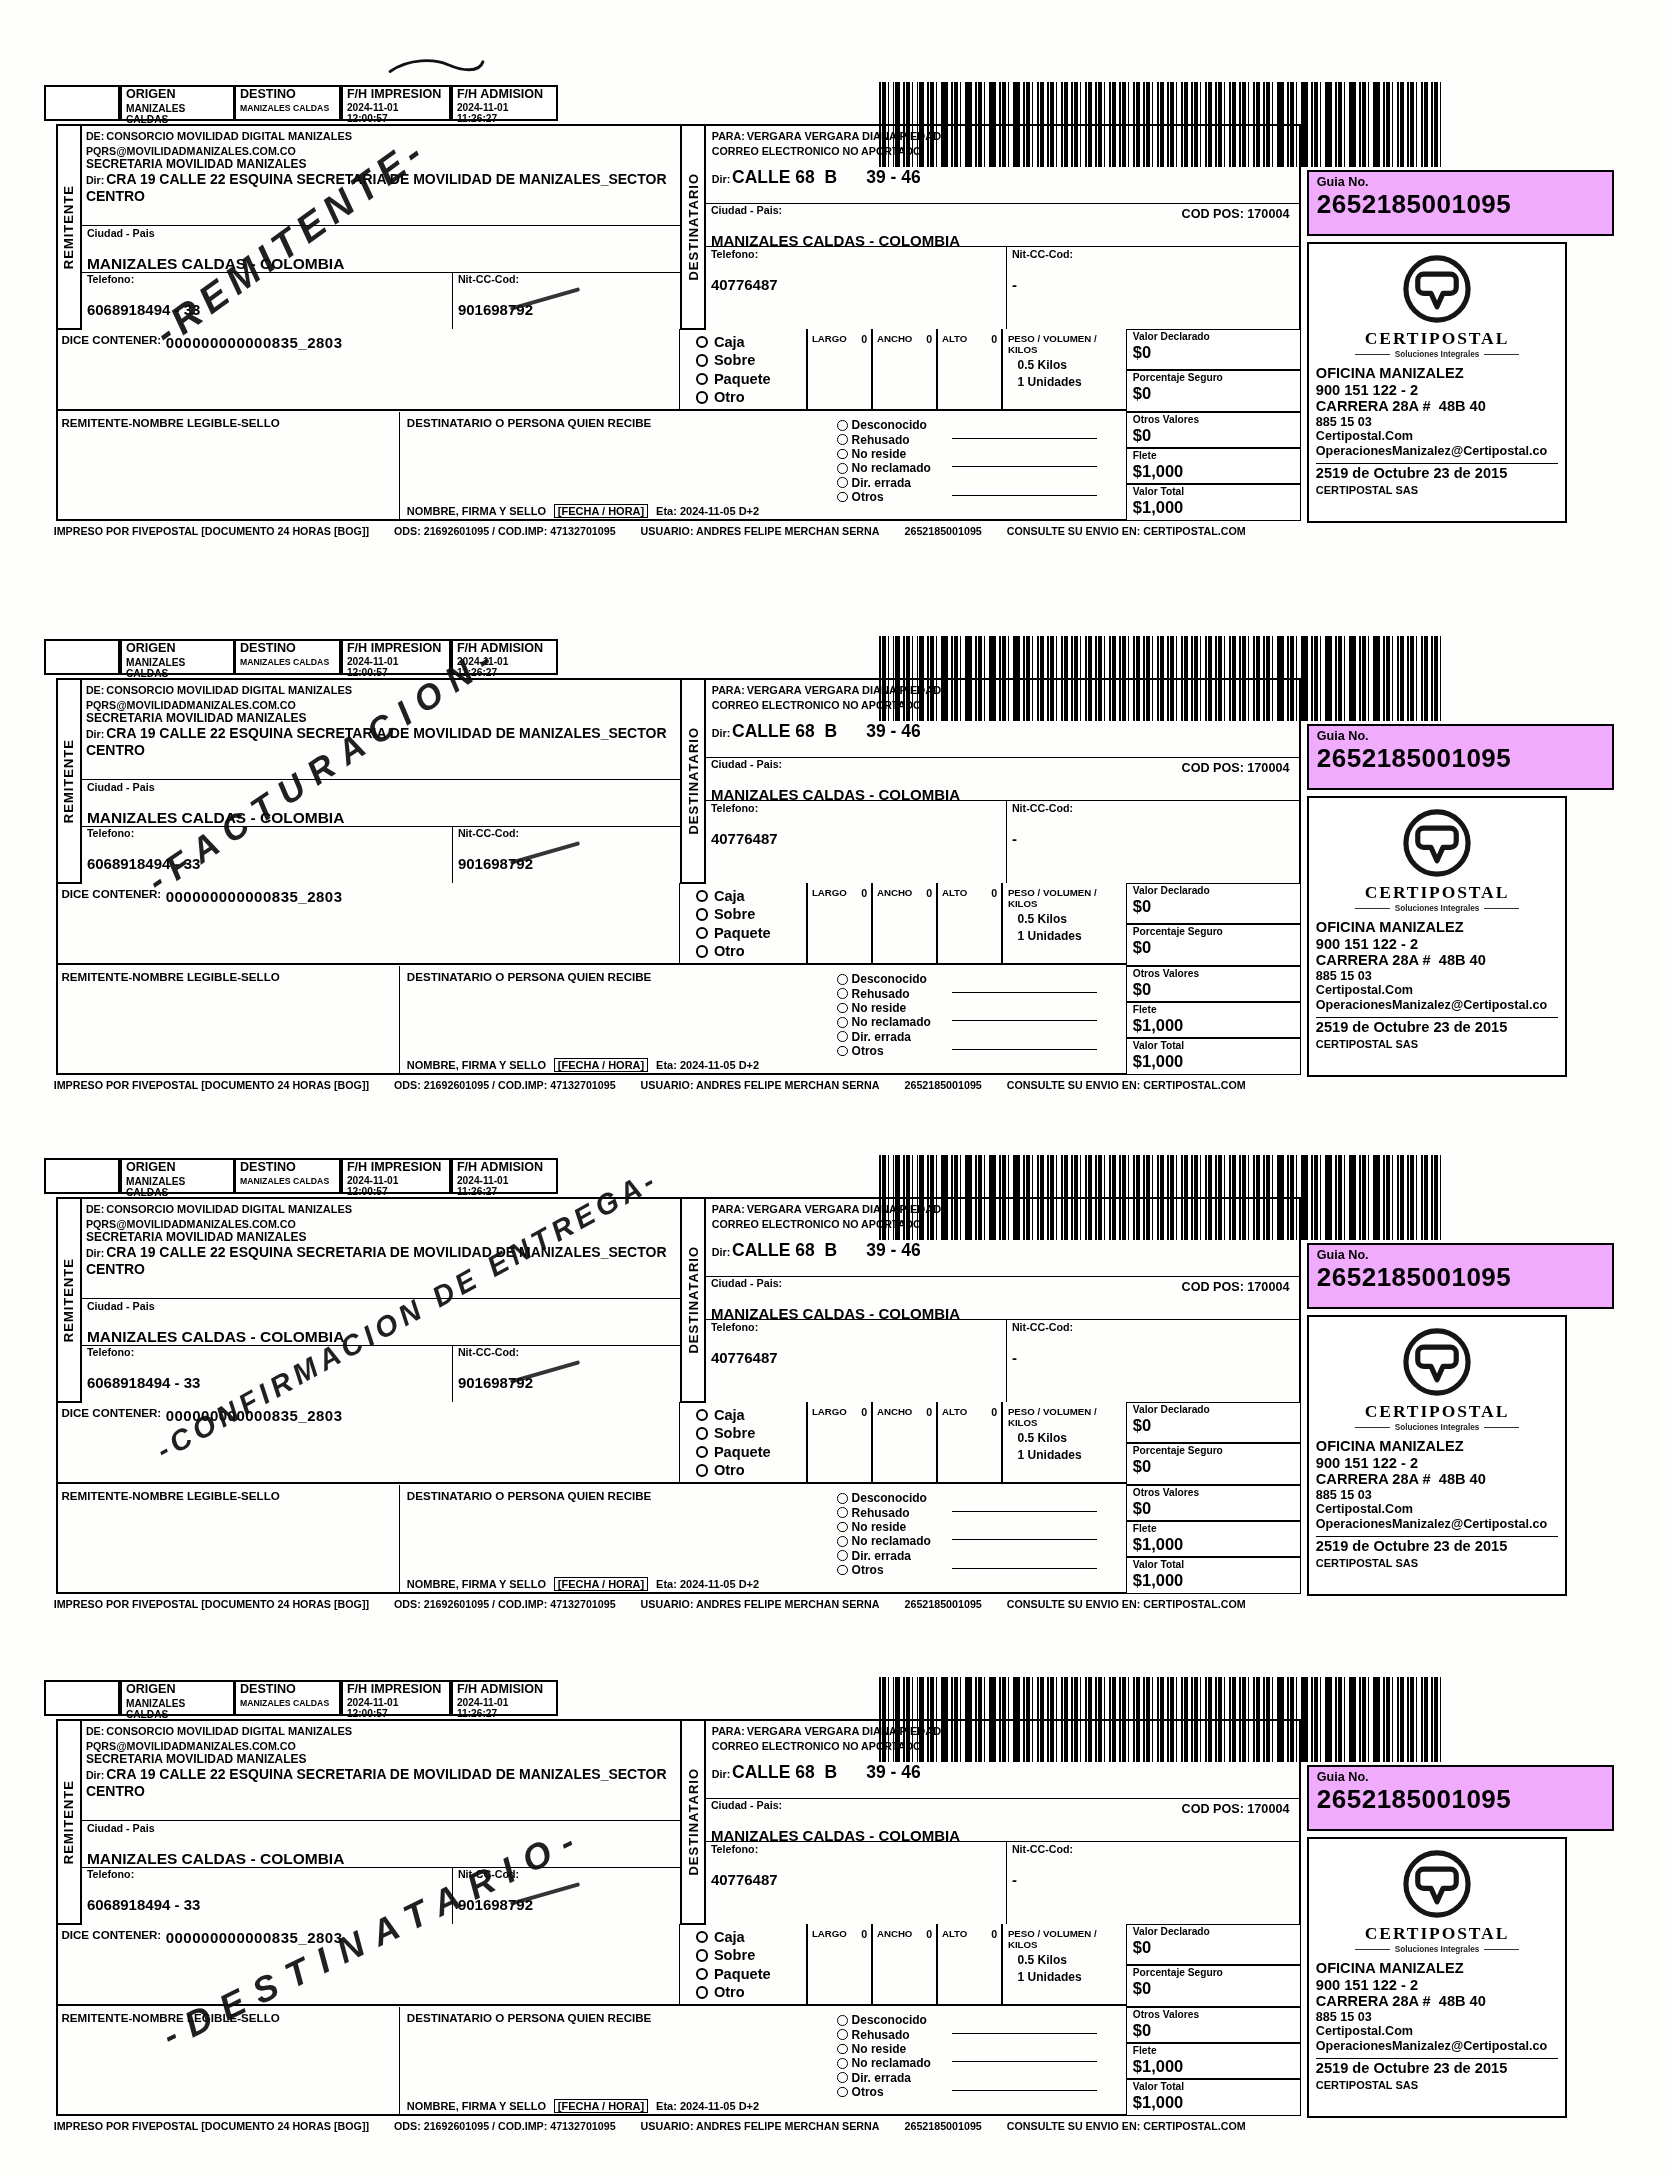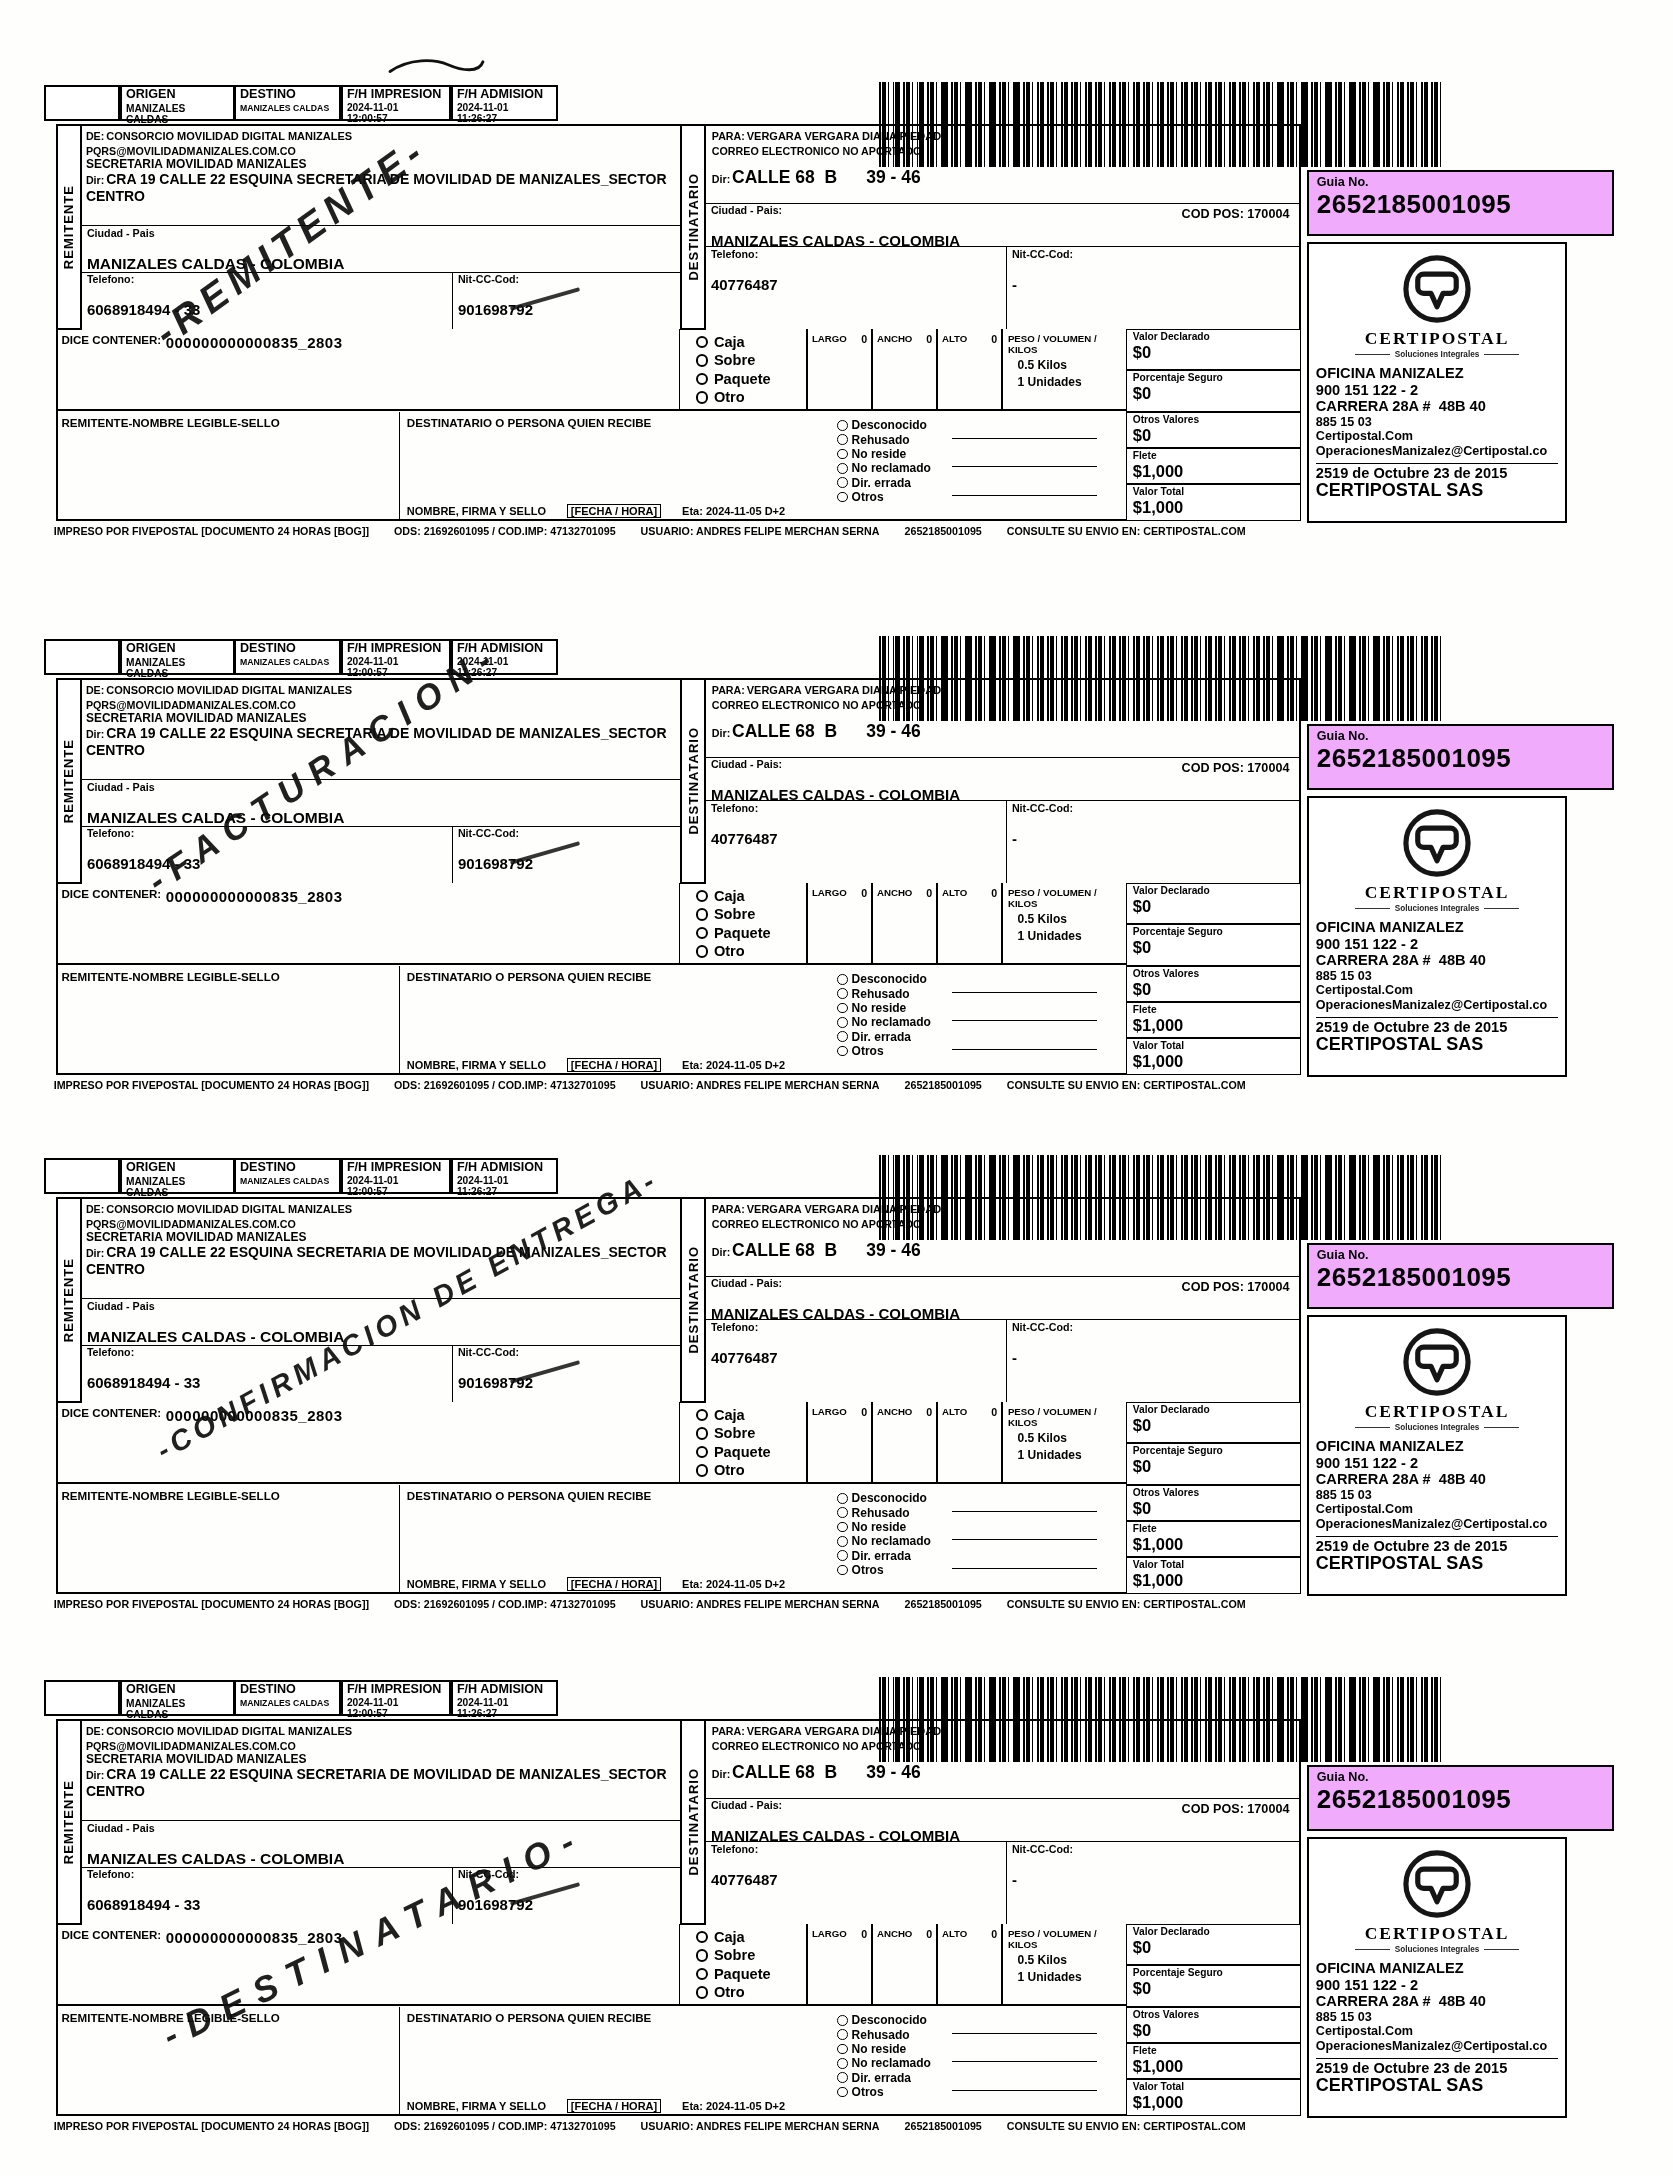--- a/index.html
+++ b/index.html
@@ -66,40 +66,40 @@
   .m-porcentaje{top:288px;height:42px}
   .m-otros{top:330px;height:36px}
   .m-flete{top:366px;height:36px}
   .m-total{top:402px;height:37px}
   .mlabel{font-size:10.2px;font-weight:bold;line-height:10.7px}
   .mval{font-size:16.5px;font-weight:bold;line-height:18.4px}
   
   .sello-box{position:absolute;left:11.6px;top:330px;width:344px;height:109px;border-right:1.9px solid #000;box-sizing:border-box;padding:3.9px 5.8px}
   .box-label{font-size:11.6px;font-weight:bold}
   .recibe-box{position:absolute;left:355px;top:330px;width:707px;height:109px;box-sizing:border-box;padding:3.9px 7.8px}
-  .firma-line{position:absolute;left:7.8px;bottom:2.9px;display:flex;gap:21px;align-items:center;font-size:11px;font-weight:bold;white-space:nowrap}
+  .firma-line{position:absolute;left:7.8px;bottom:2.9px;display:flex;gap:8px;align-items:center;font-size:11px;font-weight:bold;white-space:nowrap}
   .fecha-box{border:1.9px solid #000;padding:0 2.9px}
   .status-list{position:absolute;left:793px;top:336px;width:266px}
   .status-row{display:flex;align-items:center;height:14.4px;font-size:12px;font-weight:bold}
   .st-label{margin-left:3.9px;width:97px}
   .st-line{flex:1;border-bottom:1.9px solid #000;margin:0 5.8px 2.9px 3.9px;max-width:146px}
   
   .guia-box{position:absolute;left:1263px;top:88px;width:307px;height:66px;border:2.9px solid #000;box-sizing:border-box;padding:2.9px 7.8px;background:#f0abfc}
   .guia-label{font-size:12.6px;font-weight:bold}
   .guia-num{font-size:26px;font-weight:bold;letter-spacing:0.5px}
   .office-box{position:absolute;left:1263px;top:160px;width:260px;height:281px;border:2.9px solid #000;box-sizing:border-box;padding:5.8px 6.8px 1.9px;text-align:center;background:#fff}
   .logo{width:74px;height:74px;display:block;margin:1.9px auto 0}
   .brand{font-size:17.5px;font-weight:bold;letter-spacing:1.9px;margin-top:1.9px;font-family:"Liberation Serif",serif}
   .tagline{font-size:8.2px;font-weight:bold;color:#222;display:flex;align-items:center;justify-content:center;gap:4.9px;margin-top:1px}
   .dash{width:35px;border-top:1.9px solid #333;height:0}
   .office-lines{text-align:left;margin-top:6.8px}
   .ol1{font-size:14.6px;font-weight:bold;line-height:16.5px}
   .ol2{font-size:12.6px;font-weight:bold;line-height:14.6px}
   .ol3{font-size:14.6px;font-weight:bold;line-height:16.5px;border-top:1.9px solid #000;margin-top:3.9px;padding-top:1.9px}
-  .ol4{font-size:18px;font-weight:bold;line-height:17.5px}
+  .ol4{font-size:11px;font-weight:bold;line-height:17.5px}
   
   .footer{position:absolute;left:9.7px;top:443px;width:1562px;display:flex;gap:25px;font-size:10.7px;font-weight:bold;white-space:nowrap}
   
   .stamp{position:absolute;font-weight:bold;font-style:italic;white-space:nowrap;transform-origin:left center;color:#0e0e0e;z-index:5;opacity:.92}
   .copy-0 .stamp{left:115px;top:233px;font-size:39px;letter-spacing:6.8px;transform:rotate(-36deg)}
   .copy-1 .stamp{left:107px;top:228px;font-size:35px;letter-spacing:10.7px;transform:rotate(-34deg)}
   .copy-2 .stamp{left:115px;top:281px;font-size:29px;letter-spacing:4.9px;transform:rotate(-29deg)}
   .copy-3 .stamp{left:121px;top:340px;font-size:36px;letter-spacing:12.6px;transform:rotate(-26deg)}
   .squiggle{position:absolute;left:388px;top:56px;width:97px;height:21.3px}
 </style>

